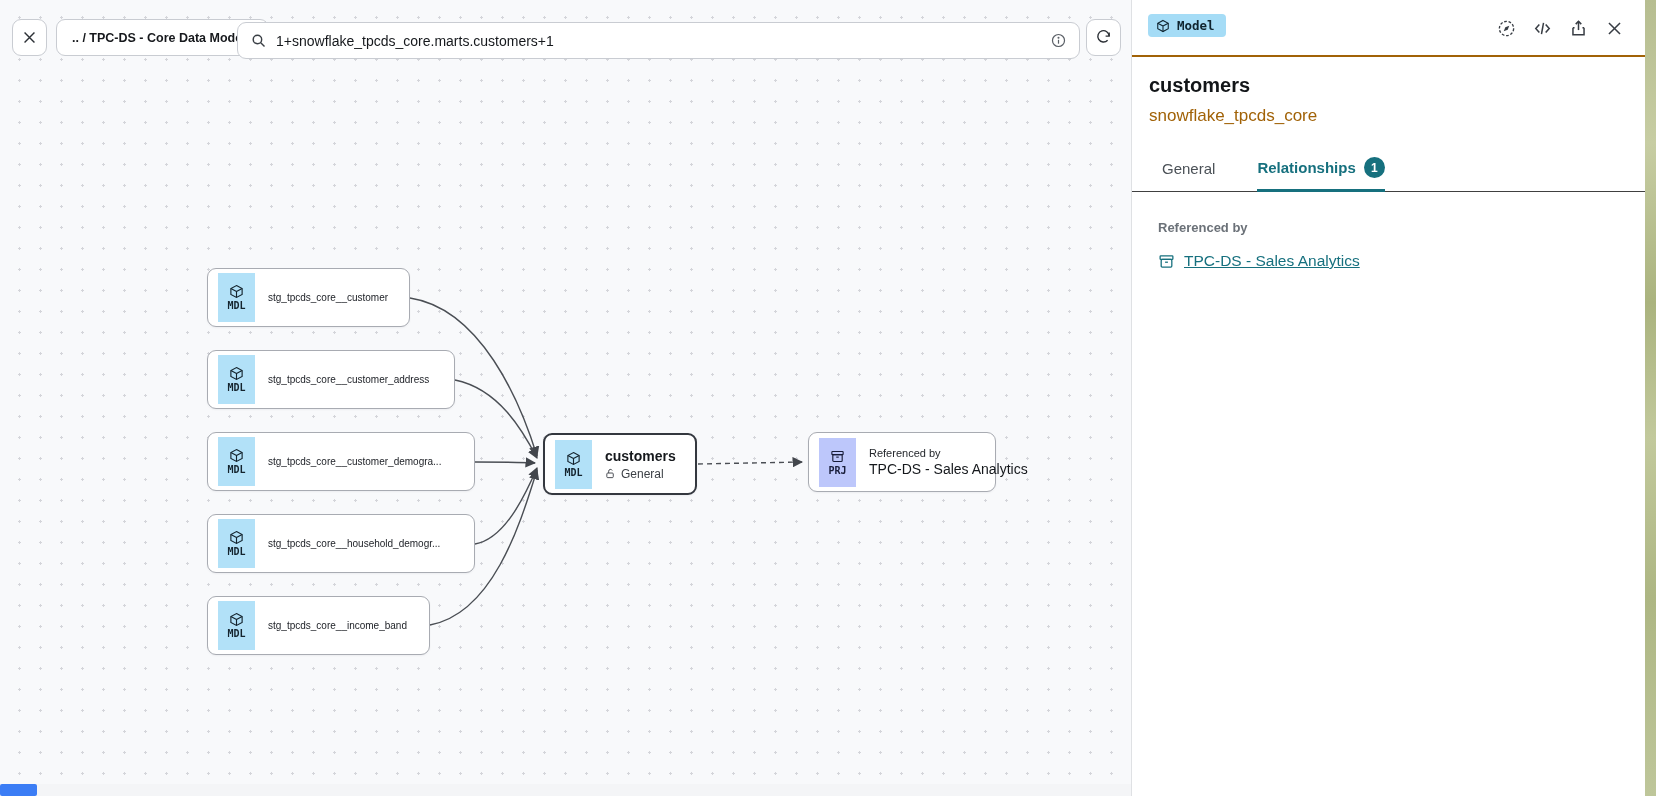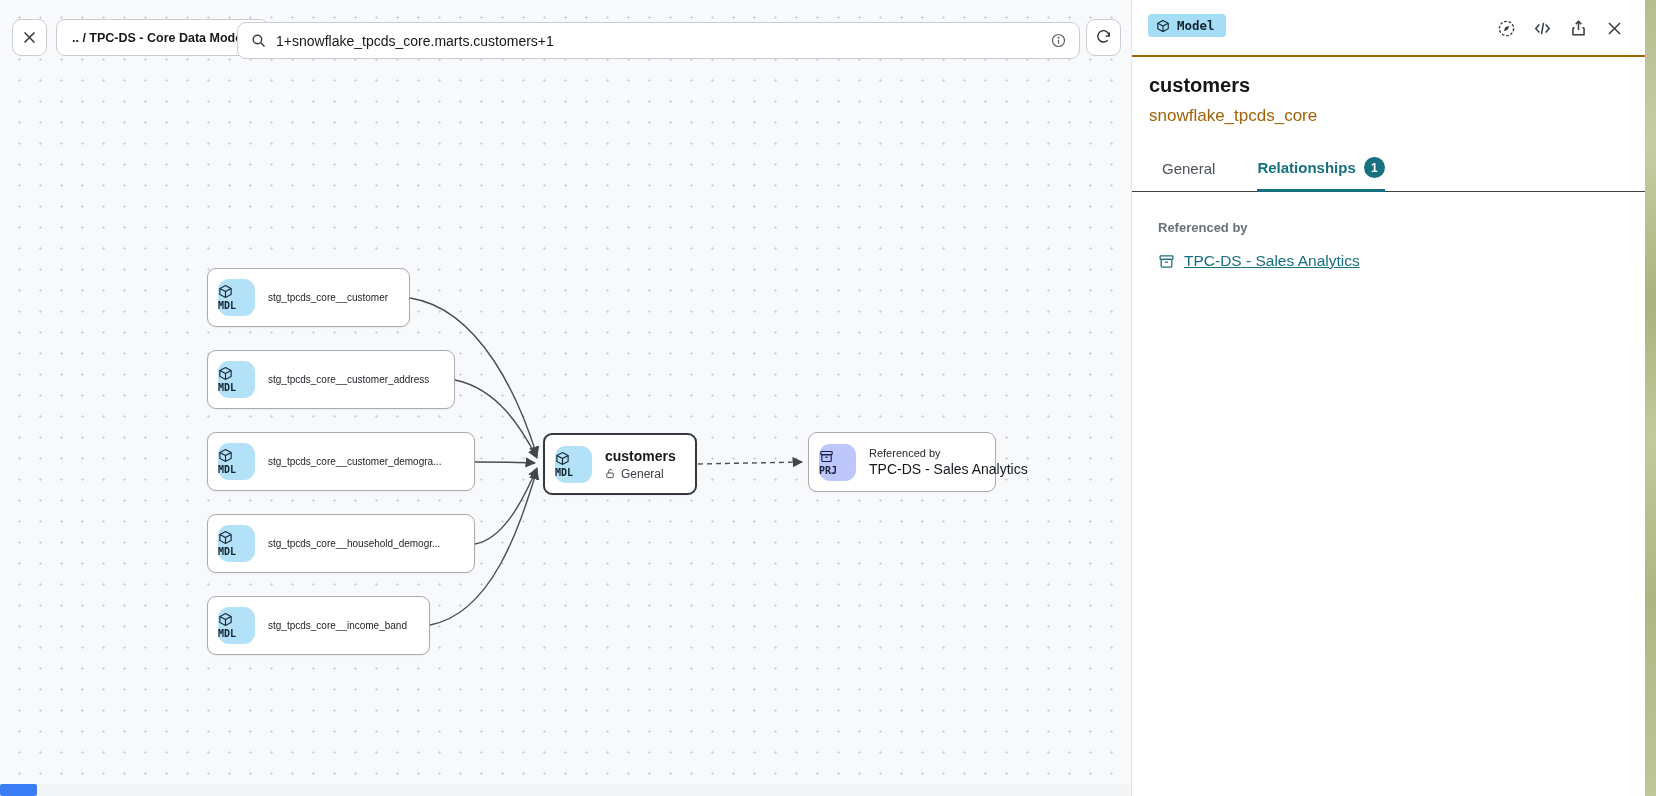--- a/index.html
+++ b/index.html
@@ -36,22 +36,22 @@
   .icon-md { width:19px; height:19px; display:block; }
 
   
   .node {
     position:absolute; background:#fff; border:1px solid #a8abb2; border-radius:9px;
     display:flex; align-items:center; gap:13px; padding:0 14px 0 10px;
     box-shadow:0 1px 2px rgba(20,24,30,.05); cursor:pointer;
   }
   .node-label { font-size:10px; color:#1b1e24; white-space:nowrap; }
   .chip {
-    width:37px; height:37px; border-radius:11px; flex:0 0 auto;
-    display:flex; flex-direction:column; justify-content:center; gap:1px;
+    width:37px; height:49px; border-radius:0; flex:0 0 auto;
+    display:flex; flex-direction:column; align-items:center; justify-content:center; gap:1px;
     color:#14242e;
   }
   .chip-mdl { background:#b2e1f8; }
   .chip-prj { background:#bdc7fb; color:#181d3a; }
   .chip .chip-label { font-family:"DejaVu Sans Mono", monospace; font-size:10px; font-weight:bold; }
   .chip svg { width:15px; height:15px; }
   .node-selected { border:2px solid #34383f; }
   .node-title { font-size:14px; font-weight:700; color:#15181c; }
   .access-row { display:flex; align-items:center; gap:5px; margin-top:3px; color:#3c4046; font-size:12px; }
   .node-kicker { font-size:11px; color:#24272c; }

